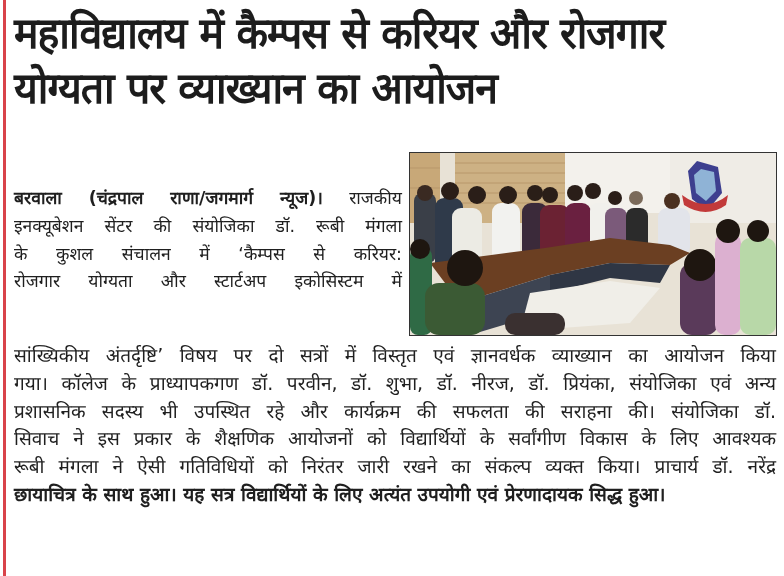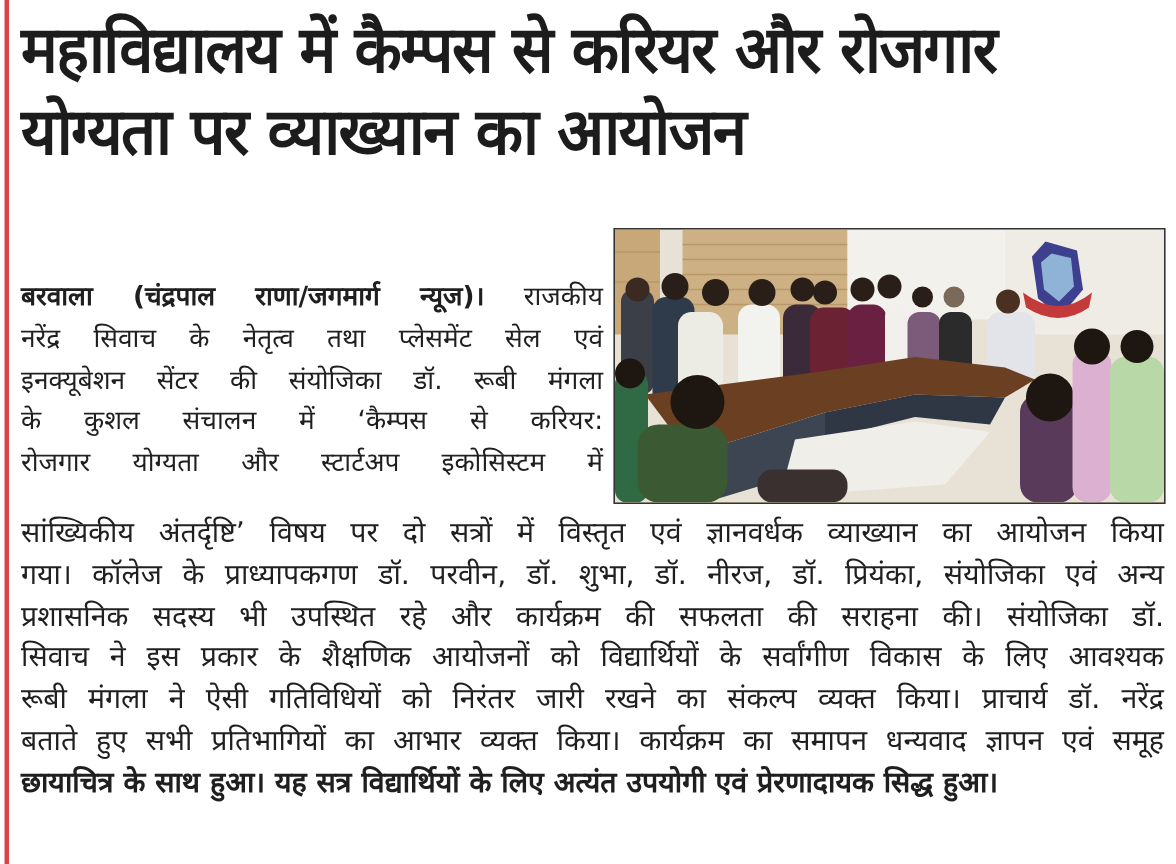--- a/index.html
+++ b/index.html
@@ -43,21 +43,20 @@
 
 <div class="red-rule"></div>
 
 <div class="headline">
   <div>महाविद्यालय में कैम्पस से करियर और रोजगार</div>
   <div>योग्यता पर व्याख्यान का आयोजन</div>
 </div>
 
 <div class="lead">
   <span class="line"><span class="byline">बरवाला (चंद्रपाल राणा/जगमार्ग न्यूज)।</span><span> राजकीय</span></span>
-  <span class="line">नरेंद्र सिवाच के नेतृत्व तथा प्लेसमेंट सेल एवं</span>
   <span class="line">इनक्यूबेशन सेंटर की संयोजिका डॉ. रूबी मंगला</span>
   <span class="line">के कुशल संचालन में ‘कैम्पस से करियर:</span>
   <span class="line">रोजगार योग्यता और स्टार्टअप इकोसिस्टम में</span>
 </div>
 
 <div class="photo">
   <svg width="366" height="182" viewBox="0 0 366 182">
 
     <rect x="0" y="0" width="366" height="182" fill="#e8e2d6"></rect>
     <rect x="0" y="0" width="30" height="70" fill="#c8a878"></rect>
@@ -123,15 +122,14 @@
     </g>
   </svg>
 </div>
 
 <div class="body-text">
   <span class="line">सांख्यिकीय अंतर्दृष्टि’ विषय पर दो सत्रों में विस्तृत एवं ज्ञानवर्धक व्याख्यान का आयोजन किया</span>
   <span class="line">गया। कॉलेज के प्राध्यापकगण डॉ. परवीन, डॉ. शुभा, डॉ. नीरज, डॉ. प्रियंका, संयोजिका एवं अन्य</span>
   <span class="line">प्रशासनिक सदस्य भी उपस्थित रहे और कार्यक्रम की सफलता की सराहना की। संयोजिका डॉ.</span>
   <span class="line">सिवाच ने इस प्रकार के शैक्षणिक आयोजनों को विद्यार्थियों के सर्वांगीण विकास के लिए आवश्यक</span>
   <span class="line">रूबी मंगला ने ऐसी गतिविधियों को निरंतर जारी रखने का संकल्प व्यक्त किया। प्राचार्य डॉ. नरेंद्र</span>
-  <span class="line">बताते हुए सभी प्रतिभागियों का आभार व्यक्त किया। कार्यक्रम का समापन धन्यवाद ज्ञापन एवं समूह</span>
   <span class="line last">छायाचित्र के साथ हुआ। यह सत्र विद्यार्थियों के लिए अत्यंत उपयोगी एवं प्रेरणादायक सिद्ध हुआ।</span>
 </div>
 
 </body></html>

